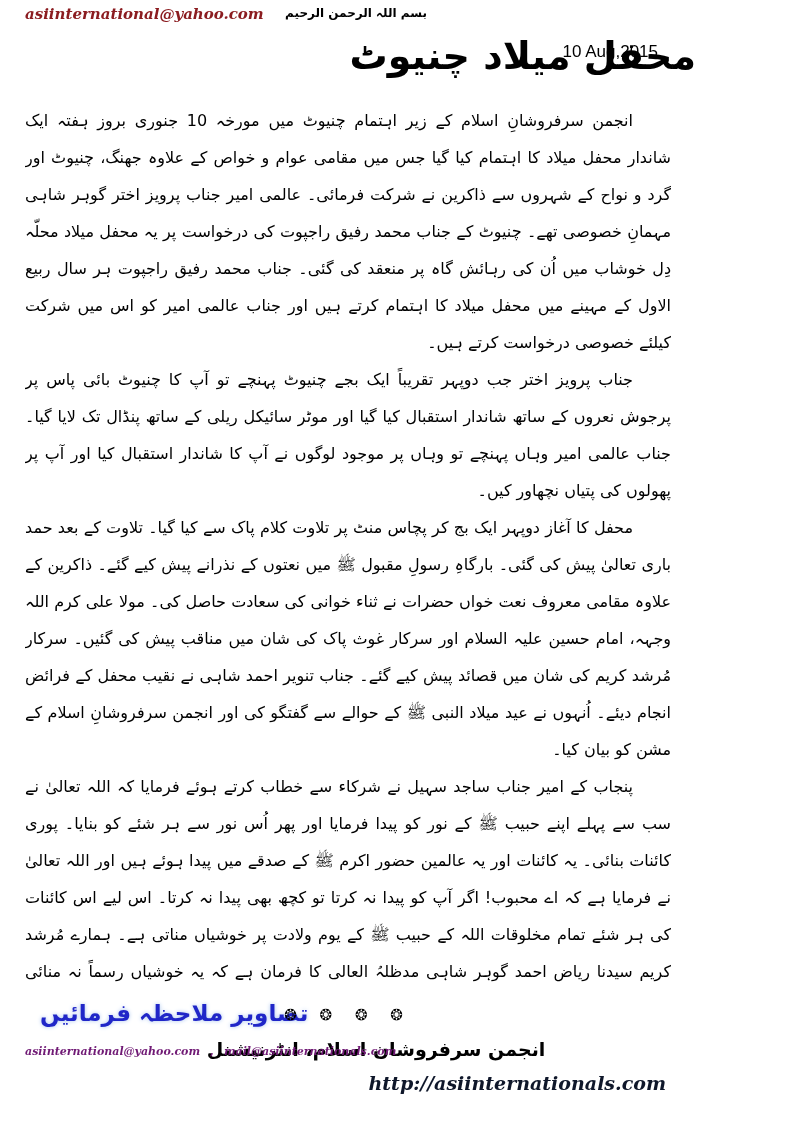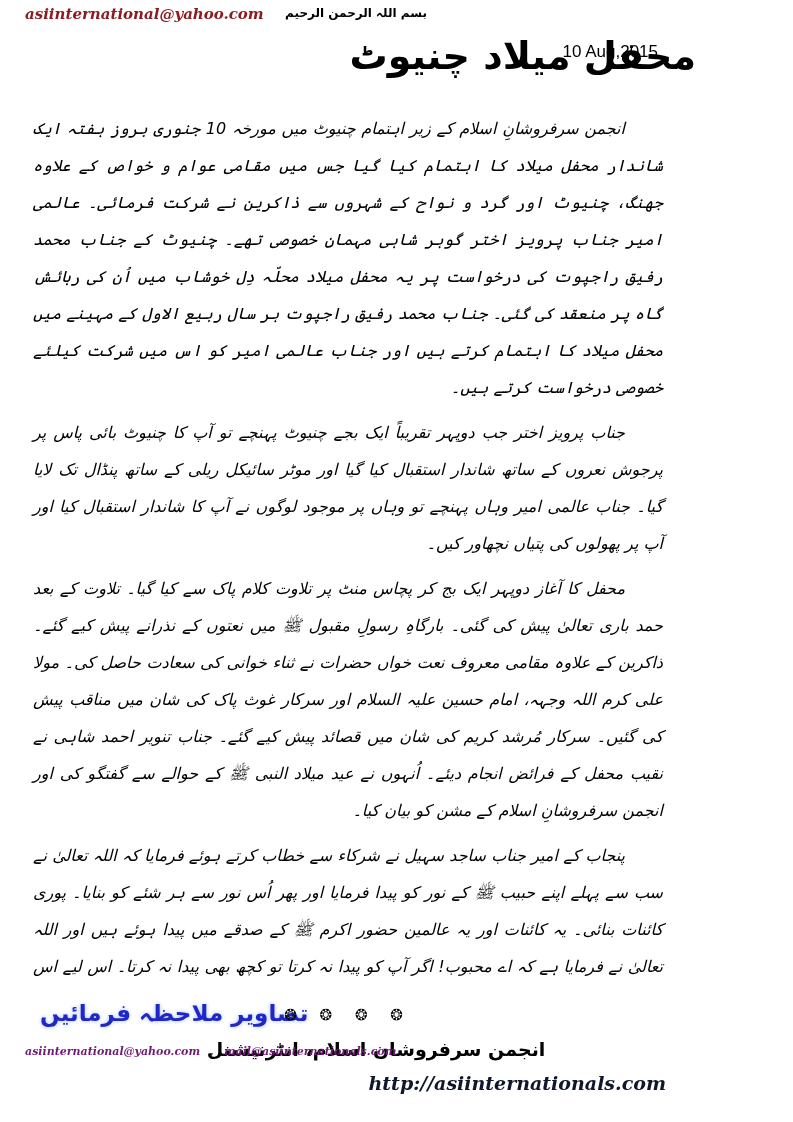--- a/index.html
+++ b/index.html
@@ -51,21 +51,21 @@
     position: absolute;
     top: 102px; left: 25px; right: 25px;
     max-height: 888px;
     overflow: hidden;
     direction: rtl;
     text-align: justify;
     font-size: 16px;
     line-height: 37px;
     color: #000;
   }
-  .body-text p { margin: 8px; text-indent: 38px; font-style: italic; }
+  .body-text p { margin: 0; text-indent: 38px; }
   .photos-link {
     position: absolute;
     top: 1000px; left: 40px;
     direction: rtl;
     font-size: 23px;
     font-weight: bold;
     color: #2026c8;
     text-shadow: 0 0 4px #a8c4ee;
     cursor: pointer;
   }

